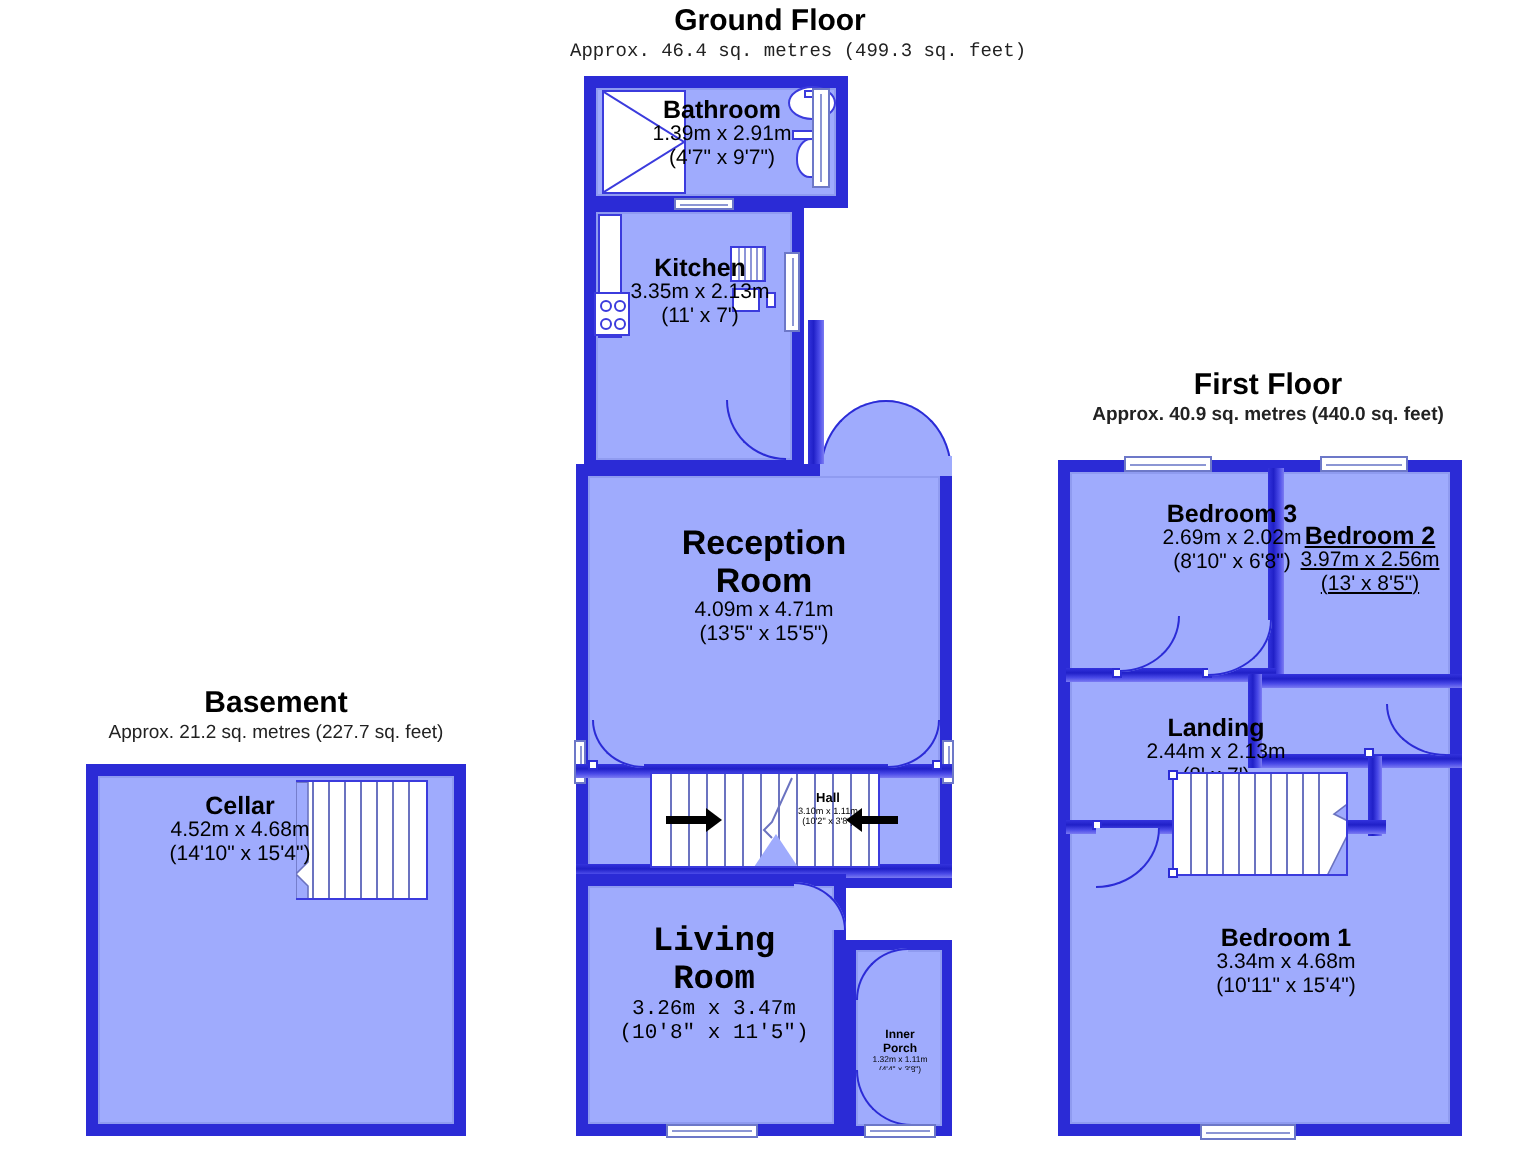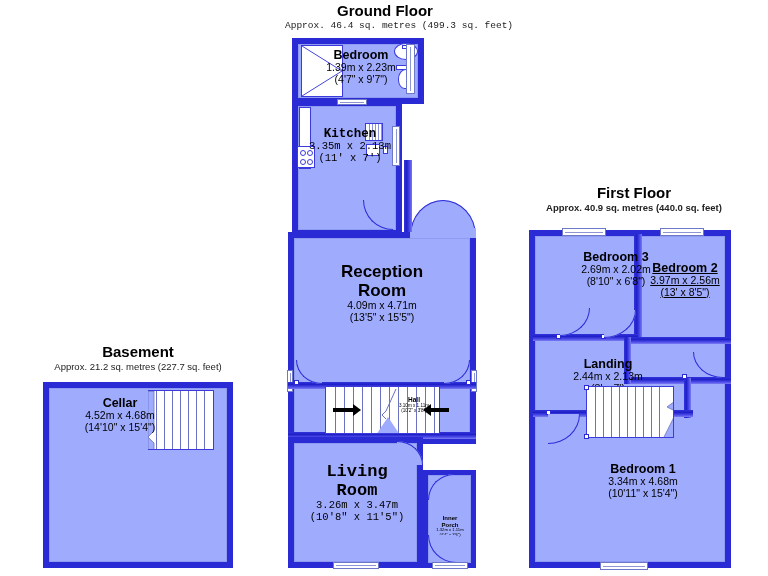--- a/index.html
+++ b/index.html
@@ -251,22 +251,22 @@
 
     <div class="basin" style="left:394px;top:43px;width:24px;height:17px;"></div>
     <div class="abs" style="left:402px;top:45px;width:9px;height:4px;border:1px solid #3b3bdd;box-sizing:border-box;background:#fff;"></div>
 
     <div class="wc-cist" style="left:396px;top:65px;width:19px;height:5px;"></div>
     <div class="wc-seat" style="left:398px;top:69px;width:15px;height:20px;"></div>
 
     <div class="window v" style="left:406px;top:44px;width:9px;height:50px;"></div>
 
     <div class="room-label" style="left:306px;top:48px;width:110px;">
-      <span class="nm">Bedroom</span>
-      <span class="dm">1.39m x 2.23m</span>
+      <span class="nm">Bathroom</span>
+      <span class="dm">1.39m x 2.91m</span>
       <span class="ft">(4'7" x 9'7")</span>
     </div>
 
     <div class="floorbox" style="left:292px;top:100px;width:110px;height:136px;"></div>
 
     <div class="window" style="left:337px;top:99px;width:30px;height:6px;"></div>
 
     <div class="unit" style="left:299px;top:107px;width:12px;height:62px;"></div>
     <div class="hob" style="left:297px;top:146px;width:18px;height:22px;">
       <i style="left:2px;top:3px;"></i>
@@ -279,21 +279,21 @@
         <i style="left:6px"></i>
         <i style="left:9px"></i>
         <i style="left:12px"></i>
         <i style="left:15px"></i>
     </div>
     <div class="sink" style="left:366px;top:144px;width:14px;height:12px;"></div>
     <div class="unit" style="left:383px;top:146px;width:5px;height:8px;"></div>
 
     <div class="window v" style="left:392px;top:126px;width:8px;height:40px;"></div>
 
-    <div class="room-label" style="left:296px;top:127px;width:108px;font-family:Liberation Mono, monospace;">
+    <div class="room-label" style="left:296px;top:127px;width:108px;">
       <span class="nm">Kitchen</span>
       <span class="dm">3.35m x 2.13m</span>
       <span class="ft">(11' x 7')</span>
     </div>
 
     <div class="doorfill bl" style="left:363px;top:200px;width:30px;height:30px;"></div>
     <div class="door bl" style="left:363px;top:200px;width:30px;height:30px;"></div>
 
     <div class="floorbox" style="left:288px;top:232px;width:188px;height:212px;"></div>
 

